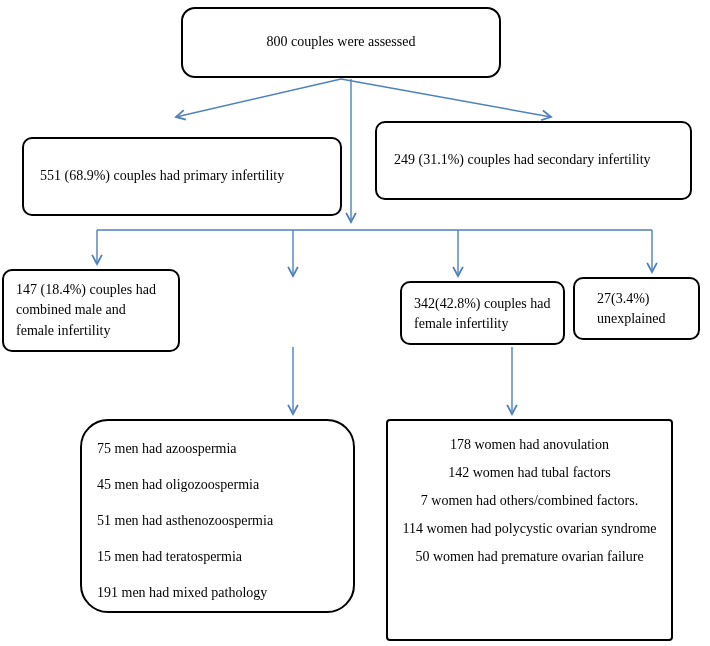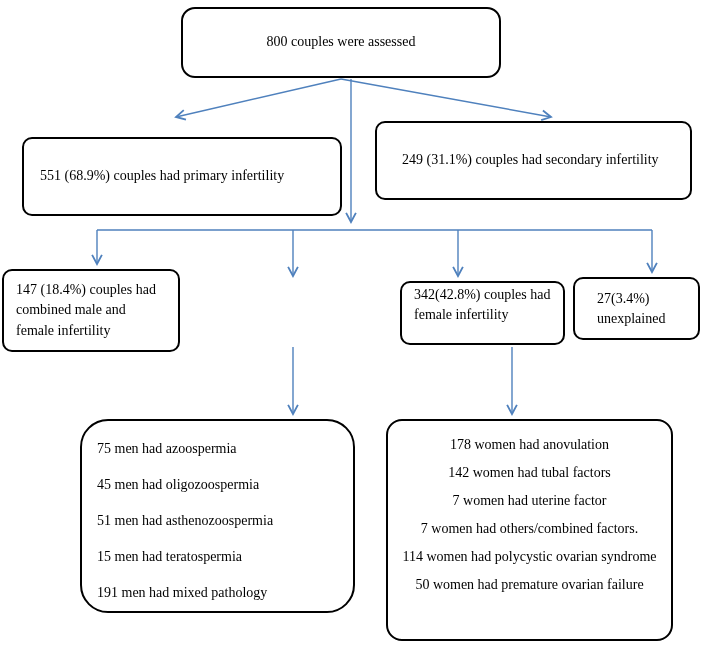--- a/index.html
+++ b/index.html
@@ -9,28 +9,28 @@
   svg.connectors { position:absolute; left:0; top:0; width:710px; height:646px; pointer-events:none; }
   .arrow-line { stroke:var(--arrow-color,#4f81bd); stroke-width:1.4; fill:none; }
   .arrow-head-path { stroke:var(--arrow-color,#4f81bd); stroke-width:1.3; fill:none; }
   .node {
     position:absolute; border:2px solid var(--box-border,#000); background:#fff;
     font-size:14px; line-height:1.45; border-radius:10px;
   }
   .n-assessed { left:181px; top:7px; width:320px; height:71px; border-radius:14px;
     display:flex; align-items:center; justify-content:center; text-align:center; }
   .n-primary { left:22px; top:121px; width:320px; height:79px; display:flex; align-items:center; padding:0 8px 0 16px;margin-top:16px; }
-  .n-secondary { left:375px; top:121px; width:317px; height:79px; display:flex; align-items:center; padding:0 8px 0 25px; }
+  .n-secondary { left:375px; top:121px; width:317px; height:79px; display:flex; align-items:center; padding:0 8px 0 17px; }
   .n-combined { left:2px; top:269px; width:178px; height:83px; padding:9px 12px; }
   .n-male { left:215px; top:281px; width:175px; height:64px; padding:10px 12px; }
-  .n-female { left:400px; top:281px; width:165px; height:64px; padding:2px 12px; }
+  .n-female { left:400px; top:281px; width:165px; height:64px; padding:11px 12px; }
   .n-unexplained { left:573px; top:277px; width:127px; height:63px; padding:10px 22px; }
   .n-male-details { left:80px; top:419px; width:275px; height:194px; border-radius:28px; padding:10px 14px 0 15px; }
   .n-male-details .line { line-height:36px; white-space:nowrap; }
-  .n-female-details { left:386px; top:419px; width:287px; height:222px; border-radius:16px; padding:10px 13px 0 13px; text-align:center; }
+  .n-female-details { left:386px; top:419px; width:287px; height:222px; border-radius:4px; padding:10px 13px 0 13px; text-align:center; }
   .n-female-details .line { line-height:28px; }
 </style>
 </head>
 <body>
 
 <div class="canvas">
 
   <svg class="connectors" viewBox="0 0 710 646" xmlns="http://www.w3.org/2000/svg">
     <defs>
       <marker id="arrowhead" markerWidth="10" markerHeight="10" refX="7.5" refY="4.5" orient="auto">
@@ -78,19 +78,18 @@
     <div class="line">75 men had azoospermia</div>
     <div class="line">45 men had oligozoospermia</div>
     <div class="line">51 men had asthenozoospermia</div>
     <div class="line">15 men had teratospermia</div>
     <div class="line">191 men had mixed pathology</div>
   </div>
 
   <div class="node n-female-details">
     <div class="line">178 women had anovulation</div>
     <div class="line">142 women had tubal factors</div>
-    <div class="line">7 women had uterine factor</div>
     <div class="line">7 women had others/combined factors.</div>
     <div class="line">114 women had polycystic ovarian syndrome</div>
     <div class="line">50 women had premature ovarian failure</div>
   </div>
 
 </div>
 
 </body></html>

